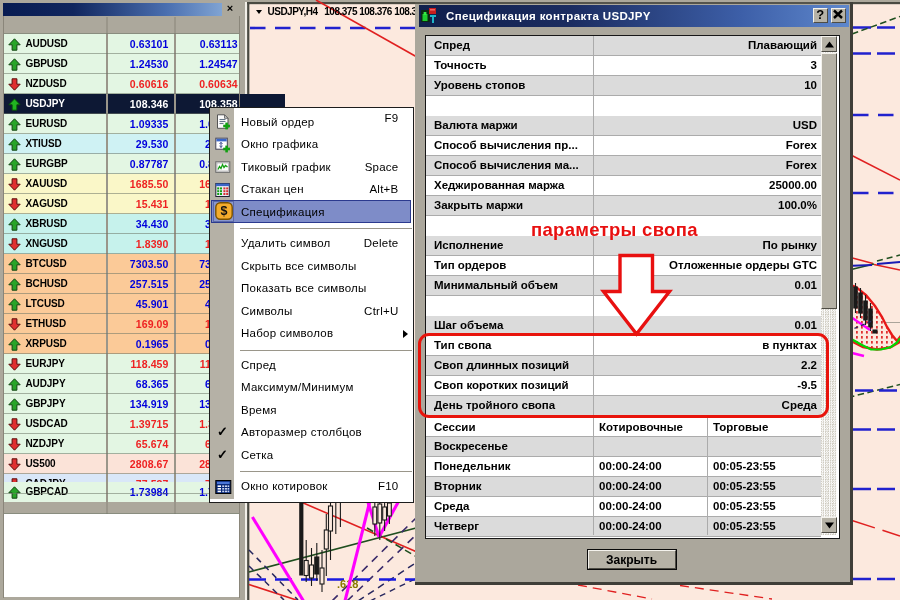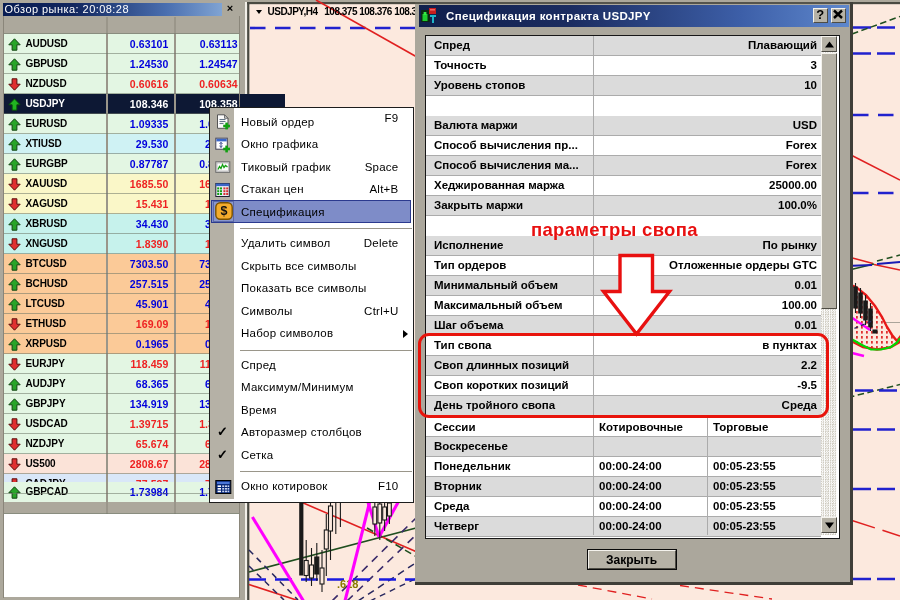--- a/index.html
+++ b/index.html
@@ -130,21 +130,20 @@
 <div class="abs" id="mw" style="left:0;top:0;width:240px;height:600px;background:#ACA89C;z-index:10;">
 <style>
  .mwr{position:absolute;left:4px;width:235px;height:20px;font-size:10.5px;font-weight:bold;}
  .mwr .arw{position:absolute;left:4px;top:3.5px;}
  .mwr .sy{position:absolute;left:21.5px;top:4.2px;font-size:10px;letter-spacing:-0.1px;}
  .mwr .bi{position:absolute;left:100px;width:64.5px;top:4px;text-align:right;letter-spacing:0.1px;}
  .mwr .as{position:absolute;left:170px;width:63.8px;top:4px;text-align:right;letter-spacing:0.1px;}
 </style>
 
 <div class="abs" style="left:3px;top:3px;width:234px;height:12.5px;background:linear-gradient(90deg,#081C52 0%,#11265E 30%,#4A6FB0 70%,#8FB2DC 100%);"></div>
-<div class="abs" style="left:4.5px;top:2.5px;width:200px;height:13px;color:#fff;font-size:11px;line-height:13px;letter-spacing:0.45px;">Обзор рынка: 20:08:28</div>
 <div class="abs" style="left:222px;top:1px;width:16px;height:15px;color:#000;font-size:11px;font-weight:bold;text-align:center;line-height:15px;background:#ACA89C;">×</div>
 
 
 <div class="mwr" style="top:34px;background:#E3F6E3;">
       <svg class="arw" width="13" height="13" viewBox="0 0 13 13">
         <path d="M6.5 0.8 L12.2 6.8 L8.9 6.8 L8.9 12.2 L4.1 12.2 L4.1 6.8 L0.8 6.8 Z" fill="#28A428" stroke="#134413" stroke-width="1"></path>
       </svg>
       <span class="sy" style="color:#000000">AUDUSD</span>
       <span class="bi" style="color:#0000DC">0.63101</span>
       <span class="as" style="color:#0000DC">0.63113</span>
@@ -440,24 +439,20 @@
         <span class="dk">Исполнение</span>
         <span class="dv">По рынку</span>
       </div>
 <div class="dr" style="top:220px;background:#FFFFFF;">
         <span class="dk">Тип ордеров</span>
         <span class="dv">Отложенные ордеры GTC</span>
       </div>
 <div class="dr" style="top:240px;background:#DBDBDB;">
         <span class="dk">Минимальный объем</span>
         <span class="dv">0.01</span>
-      </div>
-<div class="dr" style="top:260px;background:#FFFFFF;">
-        <span class="dk">Максимальный объем</span>
-        <span class="dv">100.00</span>
       </div>
 <div class="dr" style="top:280px;background:#DBDBDB;">
         <span class="dk">Шаг объема</span>
         <span class="dv">0.01</span>
       </div>
 <div class="dr" style="top:300px;background:#FFFFFF;">
         <span class="dk">Тип свопа</span>
         <span class="dv">в пунктах</span>
       </div>
 <div class="dr" style="top:320px;background:#DBDBDB;">

